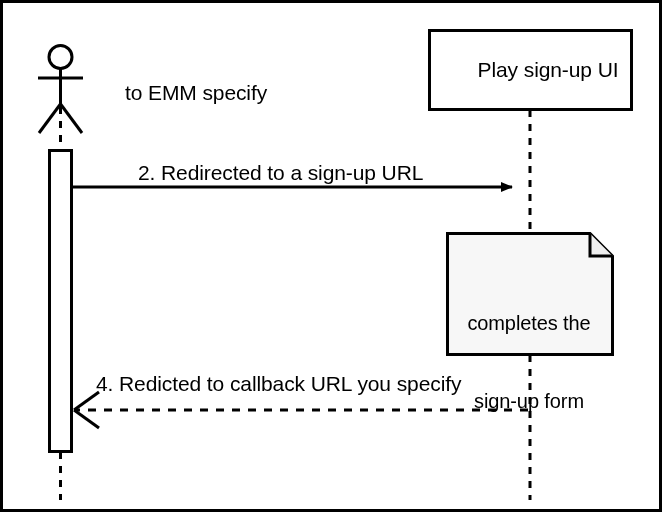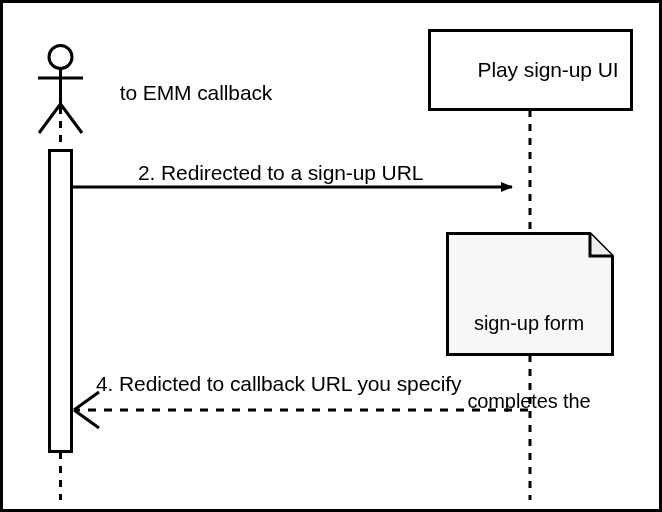--- a/index.html
+++ b/index.html
@@ -118,27 +118,27 @@
     </g>
 
     <g>
       <line x1="528" y1="410" x2="76" y2="410" stroke="#000000" stroke-width="3" stroke-dasharray="8,8"></line>
       <line x1="74" y1="410" x2="99" y2="392" stroke="#000000" stroke-width="3"></line>
       <line x1="74" y1="410" x2="99" y2="428" stroke="#000000" stroke-width="3"></line>
     </g>
   </svg>
 
   <div class="lbl lbl-center" id="step1-label">
-    <div>to EMM callback</div>
+    <div>to EMM specify</div>
   </div>
 
   <div class="lbl" id="step2-label">2. Redirected to a sign-up URL</div>
 
   <div class="lbl lbl-center" id="play-box-label">Play sign-up UI</div>
 
   <div class="lbl lbl-center" id="note-label">
+    <div>completes the</div>
     <div>sign-up form</div>
-    <div>completes the</div>
   </div>
 
   <div class="lbl" id="step4-label">4. Redicted to callback URL you specify</div>
 
 </div>
 
 </body></html>

